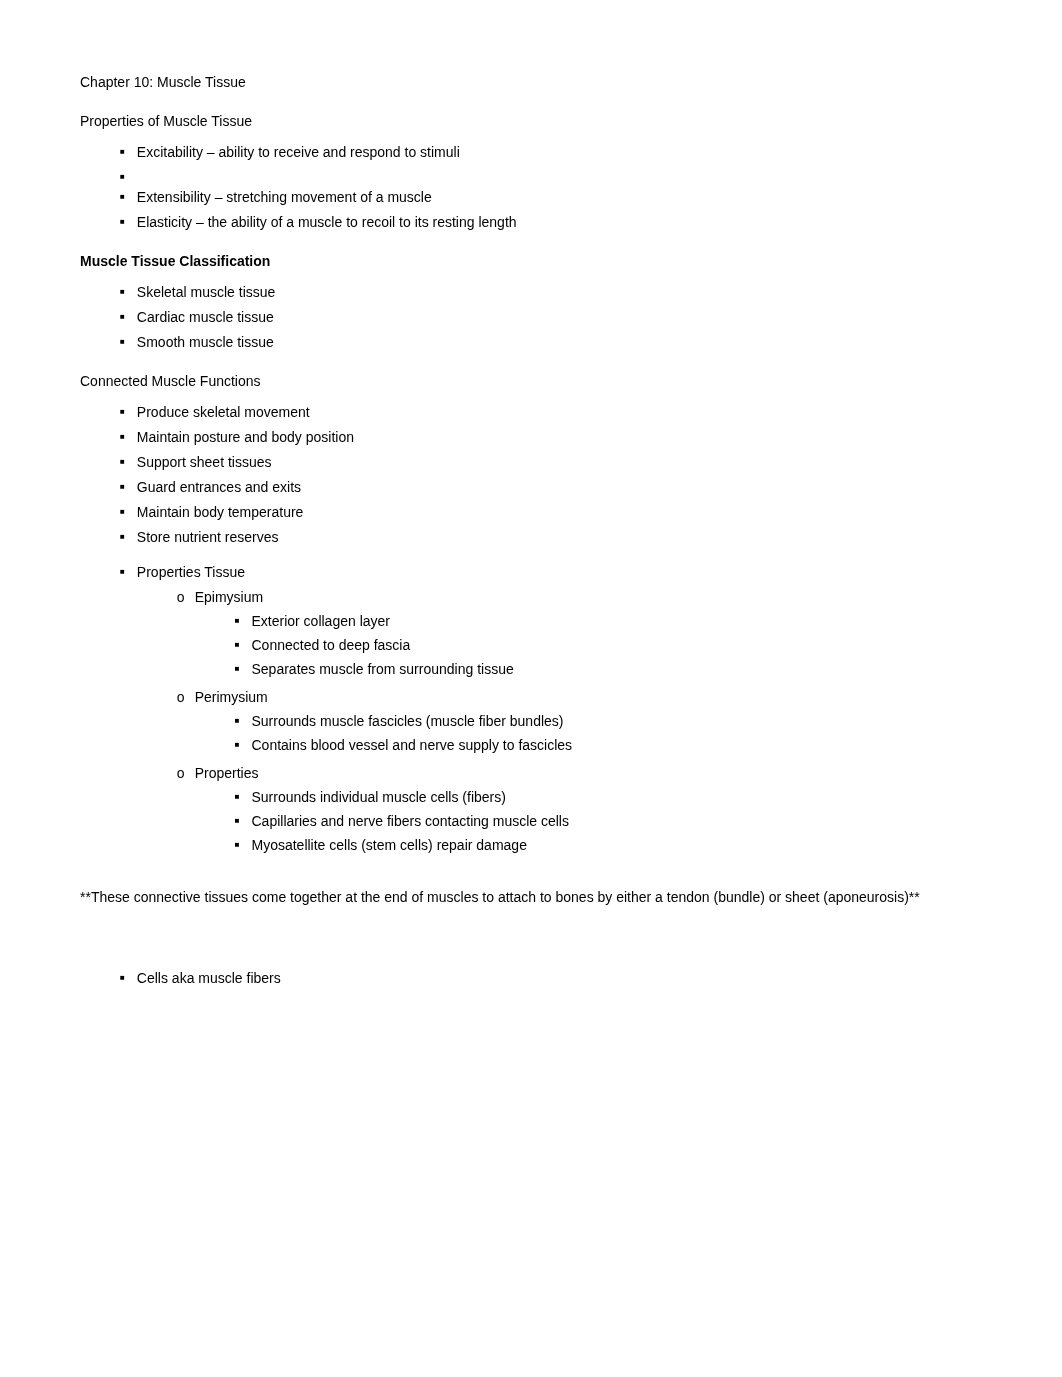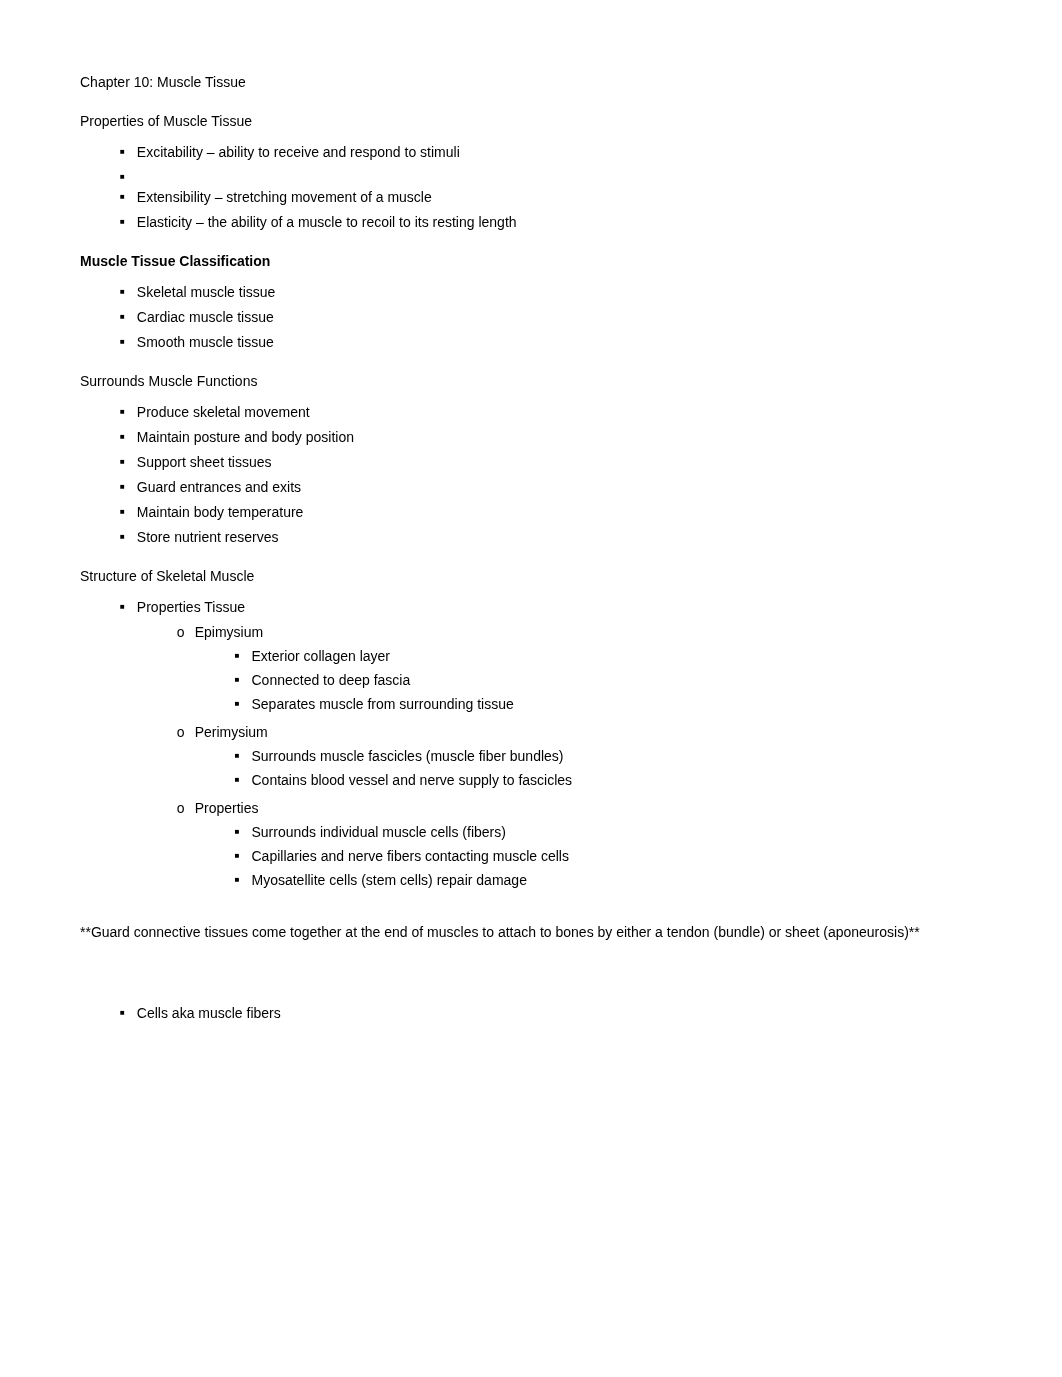--- a/index.html
+++ b/index.html
@@ -126,21 +126,21 @@
         <span>Cardiac muscle tissue</span>
       </li>
       <li>
         <span class="bullet-char">■</span>
         <span>Smooth muscle tissue</span>
       </li>
     </ul>
   </div>
 
   <div>
-    <div class="section-title" style="font-weight: normal;">Surrounds Muscle Functions</div>
+    <div class="section-title" style="font-weight: normal;">Connected Muscle Functions</div>
     <ul class="bullet-list">
       <li>
         <span class="bullet-char">■</span>
         <span>Produce skeletal movement</span>
       </li>
       <li>
         <span class="bullet-char">■</span>
         <span>Maintain posture and body position</span>
       </li>
       <li>
@@ -156,21 +156,20 @@
         <span>Maintain body temperature</span>
       </li>
       <li>
         <span class="bullet-char">■</span>
         <span>Store nutrient reserves</span>
       </li>
     </ul>
   </div>
 
   <div>
-    <div class="section-title" style="font-weight: normal;">Structure of Skeletal Muscle</div>
 
     <ul class="bullet-list">
       <li>
         <span class="bullet-char">■</span>
         <div>
           <span>Properties Tissue</span>
 
           
           <ul class="sub-list">
             <li>
@@ -237,21 +236,21 @@
                 </ul>
               </div>
             </li>
           </ul>
 
         </div>
       </li>
     </ul>
   </div>
 
-  <div class="note">**Guard connective tissues come together at the end of muscles to attach to bones by either a tendon (bundle) or sheet (aponeurosis)**</div>
+  <div class="note">**These connective tissues come together at the end of muscles to attach to bones by either a tendon (bundle) or sheet (aponeurosis)**</div>
 
   <div style="margin-top: 60px;">
     <ul class="bullet-list" style="margin-top: 0;">
       <li>
         <span class="bullet-char">■</span>
         <span>Cells aka muscle fibers</span>
       </li>
     </ul>
   </div>
 

